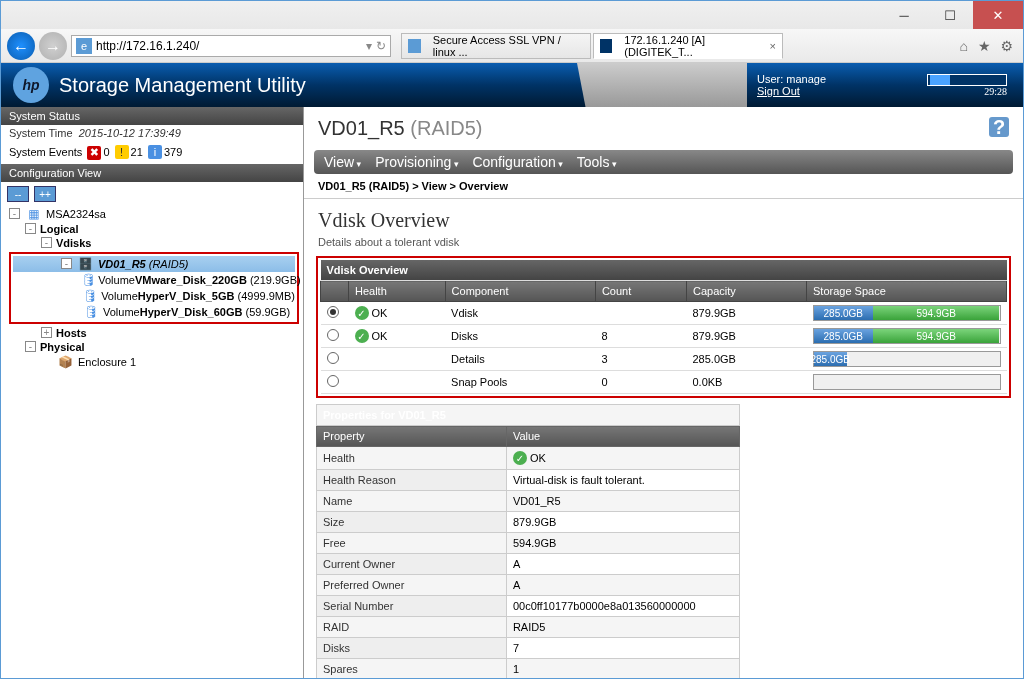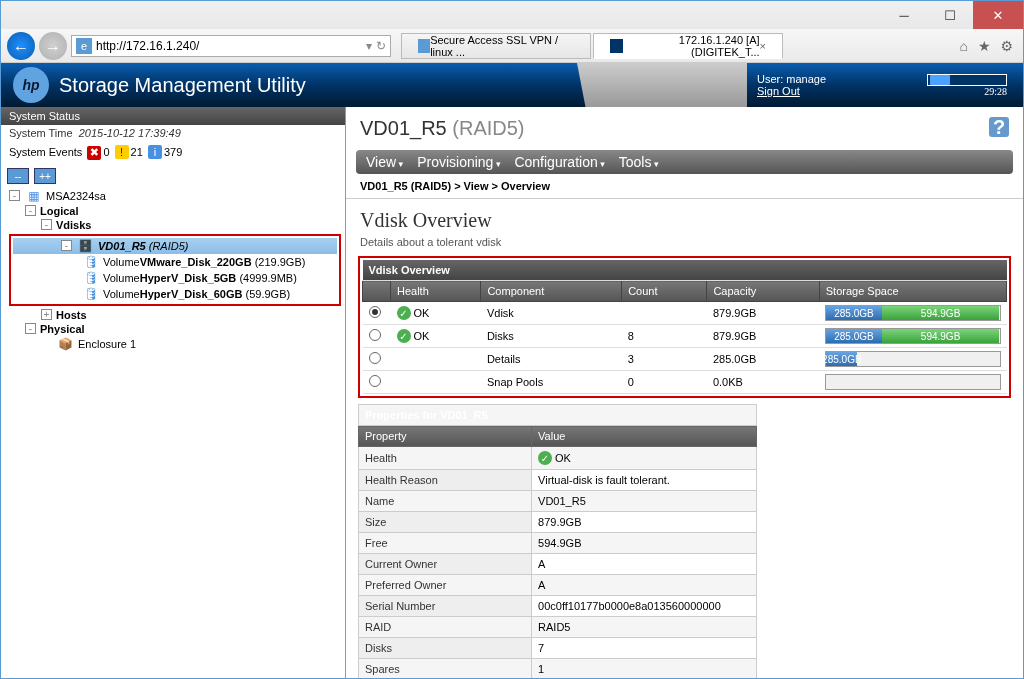--- a/index.html
+++ b/index.html
@@ -7,39 +7,39 @@
 .ie-frame { border:1px solid #5b9bd5; width:1024px; height:679px; background:#fff; display:flex; flex-direction:column; }
 .titlebar { height:28px; background:linear-gradient(#f0f0f0,#e8e8e8); display:flex; justify-content:flex-end; align-items:stretch; }
 .win-btn { width:46px; display:flex; align-items:center; justify-content:center; font-size:13px; color:#333; cursor:pointer; }
 .win-btn.close { background:#c75050; color:#fff; width:50px; }
 .ie-toolbar { height:34px; background:linear-gradient(#f7f7f7,#e9e9e9); border-bottom:1px solid #ccc; display:flex; align-items:center; padding:0 6px; gap:4px; }
 .nav-circle { width:28px; height:28px; border-radius:50%; background:radial-gradient(#1e90ff,#0a5db0); display:flex; align-items:center; justify-content:center; color:#fff; font-size:16px; cursor:pointer; }
 .nav-circle.fwd { background:radial-gradient(#d0d0d0,#b0b0b0); }
 .addr { flex:0 0 320px; height:22px; border:1px solid #aaa; background:#fff; display:flex; align-items:center; padding:0 4px; font-size:12px; }
 .addr .icon { width:16px; height:16px; background:#5b9bd5; margin-right:4px; font-size:11px; color:#fff; display:flex;align-items:center;justify-content:center;}
 .ie-tabs { display:flex; gap:2px; margin-left:6px; }
-.ie-tab { height:26px; width:190px; background:linear-gradient(#f5f5f5,#e6e6e6); border:1px solid #bbb; display:flex; align-items:center; padding:0 16px; gap:0; font-size:11px; overflow:hidden; cursor:pointer; }
-.ie-tab.active { background:#fff; border-bottom:1px solid #fff;text-align:right; }
+.ie-tab { height:26px; width:190px; background:linear-gradient(#f5f5f5,#e6e6e6); border:1px solid #bbb; display:flex; align-items:center; padding:0 6px; gap:12px; font-size:11px; overflow:hidden; cursor:pointer; }
+.ie-tab.active { background:#fff; border-bottom:1px solid #fff; }
 .ie-tab .fav { width:14px;height:14px; }
 .ie-tab .x { margin-left:auto; font-size:11px; color:#666; }
 .ie-right { margin-left:auto; display:flex; gap:10px; padding-right:4px; color:#666; font-size:14px;}
 .ie-right span{cursor:pointer;}
 .content { flex:1; overflow:hidden; display:flex; flex-direction:column; }
 .hp-header { height:44px; background:linear-gradient(#0a5db0,#003366,#001a33); color:#fff; display:flex; align-items:center; padding:0 12px; }
 .hp-logo { width:36px;height:36px;border-radius:50%;background:#5fa3e0;display:flex;align-items:center;justify-content:center;color:#0f172a;font-style:italic;font-weight:bold;font-size:14px;margin-right:10px;}
 .hp-title { font-size:20px; font-weight:normal;}
 .hp-banner { margin-left:auto; width:170px; height:44px; background:linear-gradient(#ccc,#999); clip-path:polygon(0 0,100% 0,100% 100%,5% 100%); }
 .hp-user { width:170px; font-size:11px; padding-left:10px;}
 .hp-user a{color:#fff;text-decoration:underline;cursor:pointer;}
 .hp-status{ display:flex; flex-direction:column; align-items:flex-end; margin-left:10px; padding-right:4px;}
 .hp-disk { width:80px;height:12px;border:1px solid #fff; background:#003366; position:relative;}
 .hp-disk::before{content:'';position:absolute;left:2px;width:20px;height:10px;background:#4aa3ff;}
 .hp-time{font-size:10px;color:#fff;font-family:Liberation Serif, serif;}
 .app-body { flex:1; display:flex; overflow:hidden; }
-.left-pane { width:345px; background:#fff; border-right:1px solid #999; display:flex; flex-direction:column; overflow:auto;}
+.left-pane { width:303px; background:#fff; border-right:1px solid #999; display:flex; flex-direction:column; overflow:auto;}
 .left-pane .gradhdr { background:linear-gradient(#666,#444); color:#fff; padding:3px 8px; font-size:11px; }
 .left-pane .statusrow { padding:2px 8px; font-size:11px; color:#333;}
 .left-pane .ev { padding:4px 8px; font-size:11px;}
 .ev-icn{display:inline-flex;width:14px;height:14px;align-items:center;justify-content:center;color:#fff;border-radius:2px;margin:0 2px;}
 .ev-icn.err{background:#cc0000;} .ev-icn.warn{background:#ffcc00;color:#333;} .ev-icn.info{background:#4a90e2;}
 .treebtns{padding:4px 6px;}
 .treebtns span{display:inline-block;width:22px;height:16px;background:#5b9bd5;color:#fff;text-align:center;font-size:10px;line-height:16px;margin-right:2px;border:1px solid #336;cursor:pointer;}
 .tree { padding:0 4px 8px 8px; }
 .tree-row { display:flex; align-items:center; padding:1px 0; cursor:pointer;}
 .tree-row .pm { width:11px;height:11px;border:1px solid #888;background:#fff;color:#888;font-size:10px;line-height:9px;text-align:center;margin-right:4px;}
@@ -136,20 +136,21 @@
         <div class="gradhdr">System Status</div>
         <div class="statusrow">
           <span>System Time</span>&nbsp;&nbsp;<i>2015-10-12 17:39:49</i>
         </div>
         <div class="ev">
           <span>System Events</span>
           <span class="ev-icn err">✖</span><span>0</span>
           <span class="ev-icn warn">!</span><span>21</span>
           <span class="ev-icn info">i</span><span>379</span>
         </div>
+        <div class="gradhdr">Configuration View</div>
         <div class="treebtns">
           <span>--</span>
           <span>++</span>
         </div>
         <div class="tree">
           <div class="tree-row">
               <span class="pm">-</span>
               <span class="icn iconcyl">▦</span>
               <span>MSA2324sa</span>
             </div>

